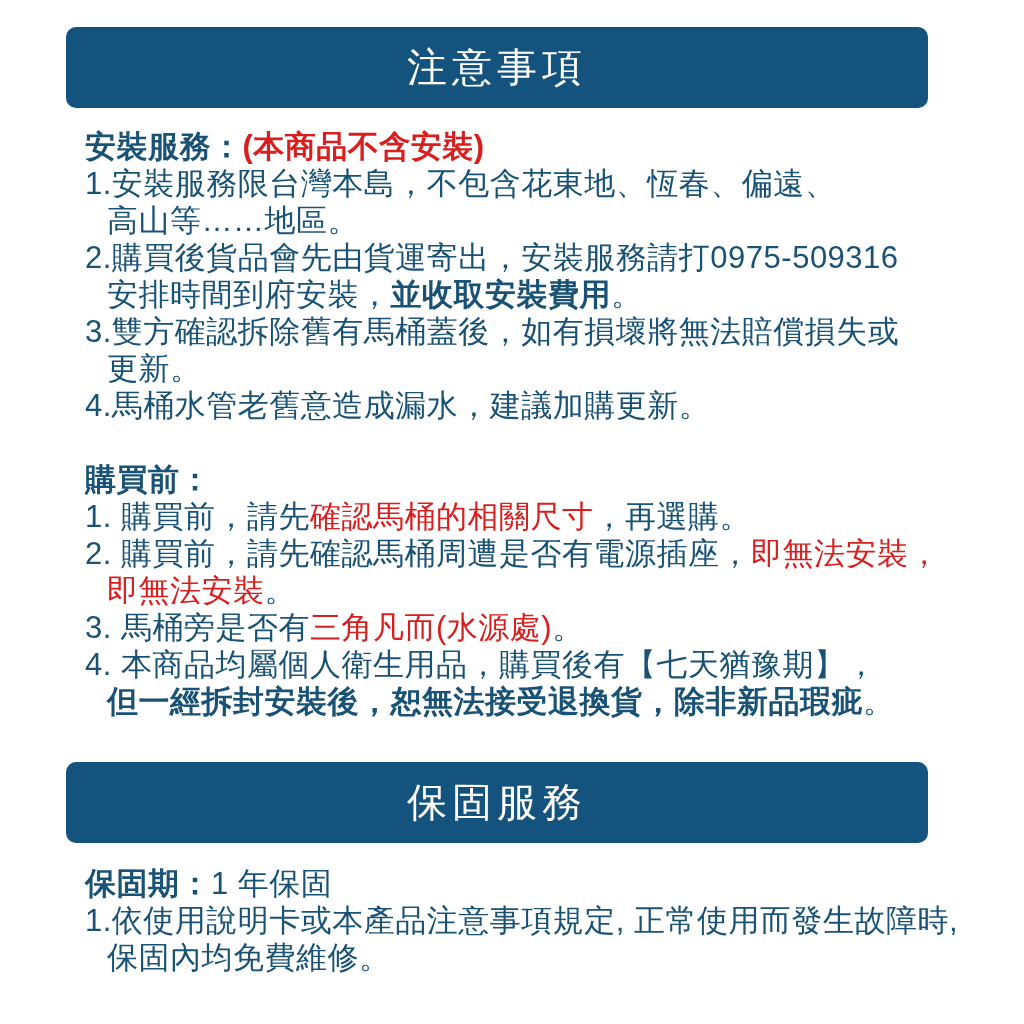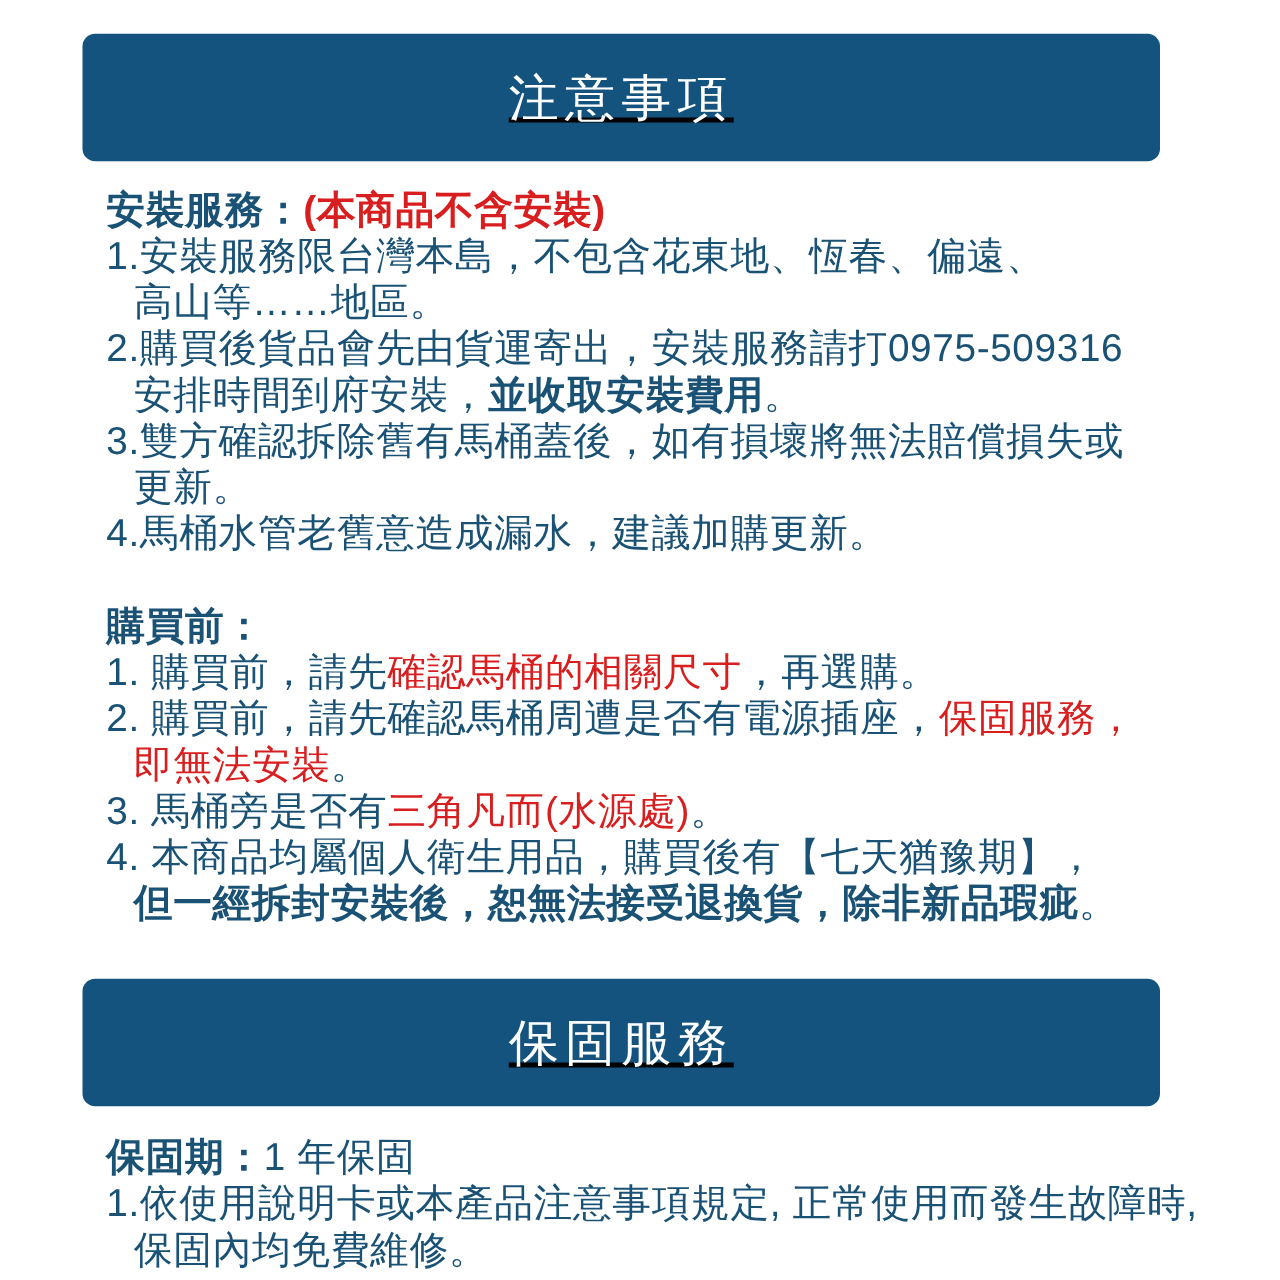--- a/index.html
+++ b/index.html
@@ -10,28 +10,27 @@
   .page {
     position: relative;
     width: 1024px;
     height: 1024px;
     background: var(--page-bg, #ffffff);
     font-family: "Liberation Sans", "DejaVu Sans", sans-serif;
     overflow: hidden;
   }
   .header-bar {
     width: 862px;
-    height: 102px;
+    height: 81px;
     margin-left: 66px;
     background: var(--header-bg, #15537f);
     border-radius: 10px;
     display: flex;
     align-items: center;
     justify-content: center;
-    text-decoration: underline;
   }
   .header-bar.first { margin-top: 27px; }
   .header-bar.second { margin-top: 42px; }
   .header-title {
     color: var(--header-text, #ffffff);
     font-size: 40px;
     letter-spacing: 5px;
     font-weight: 500;
   }
   .text-block {
@@ -66,21 +65,21 @@
       <div class="line"><span class="c-blue b">安裝服務：</span><span class="c-red b">(本商品不含安裝)</span></div>
       <div class="line"><span class="c-blue">1.安裝服務限台灣本島，不包含花東地、恆春、偏遠、</span></div>
       <div class="line indent"><span class="c-blue">高山等……地區。</span></div>
       <div class="line"><span class="c-blue">2.購買後貨品會先由貨運寄出，安裝服務請打0975-509316</span></div>
       <div class="line indent"><span class="c-blue">安排時間到府安裝，</span><span class="c-blue b">並收取安裝費用</span><span class="c-blue">。</span></div>
       <div class="line"><span class="c-blue">3.雙方確認拆除舊有馬桶蓋後，如有損壞將無法賠償損失或</span></div>
       <div class="line indent"><span class="c-blue">更新。</span></div>
       <div class="line"><span class="c-blue">4.馬桶水管老舊意造成漏水，建議加購更新。</span></div>
       <div class="line gap"><span class="c-blue b">購買前：</span></div>
       <div class="line"><span class="c-blue">1. 購買前，請先</span><span class="c-red">確認馬桶的相關尺寸</span><span class="c-blue">，再選購。</span></div>
-      <div class="line"><span class="c-blue">2. 購買前，請先確認馬桶周遭是否有電源插座，</span><span class="c-red">保固服務，</span></div>
+      <div class="line"><span class="c-blue">2. 購買前，請先確認馬桶周遭是否有電源插座，</span><span class="c-red">即無法安裝，</span></div>
       <div class="line indent"><span class="c-red">即無法安裝</span><span class="c-blue">。</span></div>
       <div class="line"><span class="c-blue">3. 馬桶旁是否有</span><span class="c-red">三角凡而(水源處)</span><span class="c-blue">。</span></div>
       <div class="line"><span class="c-blue">4. 本商品均屬個人衛生用品，購買後有【七天猶豫期】，</span></div>
       <div class="line indent"><span class="c-blue b">但一經拆封安裝後，恕無法接受退換貨，除非新品瑕疵</span><span class="c-blue">。</span></div>
     </div>
 
   <div class="header-bar second">
     <span class="header-title">保固服務</span>
   </div>
 

